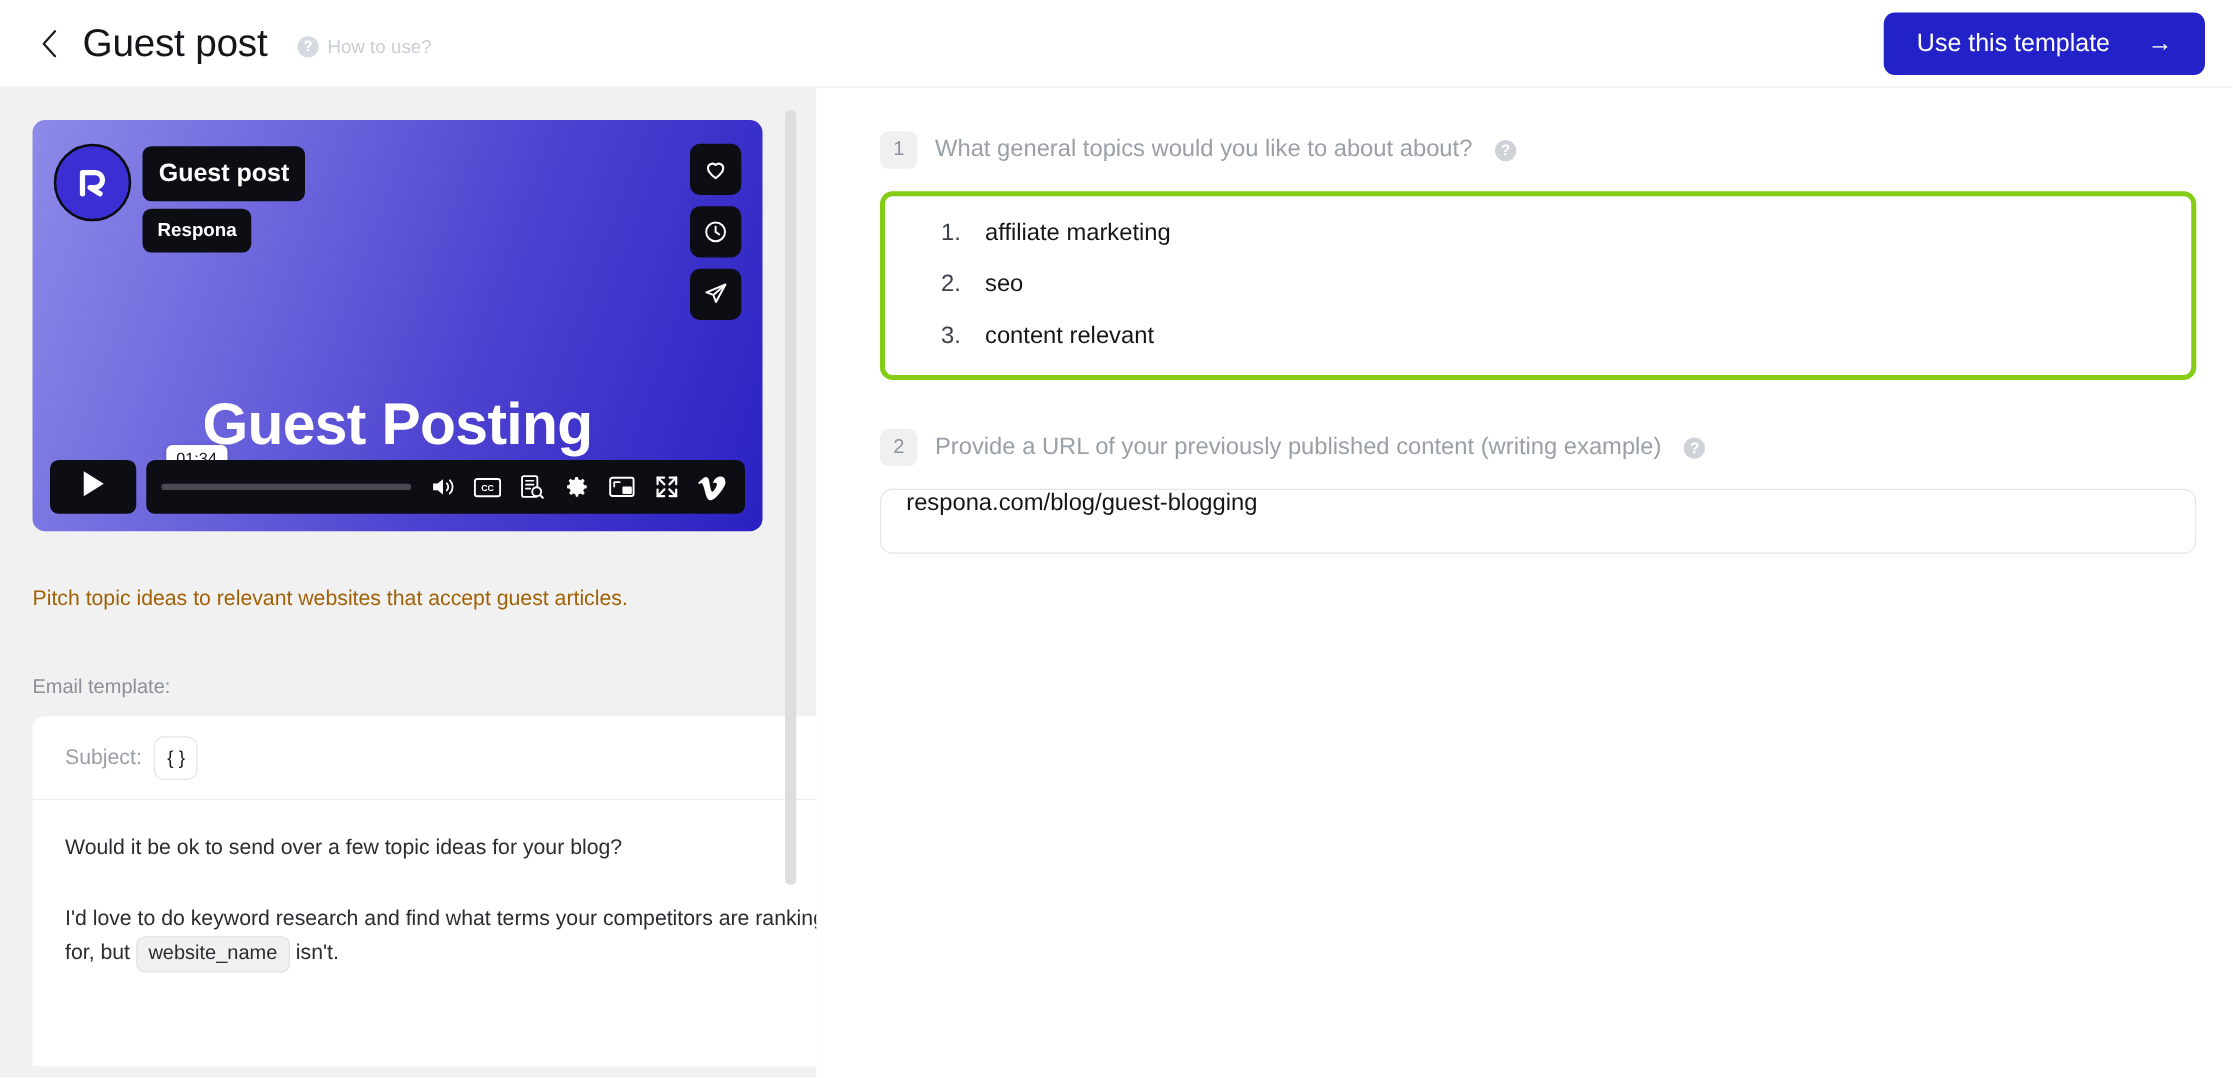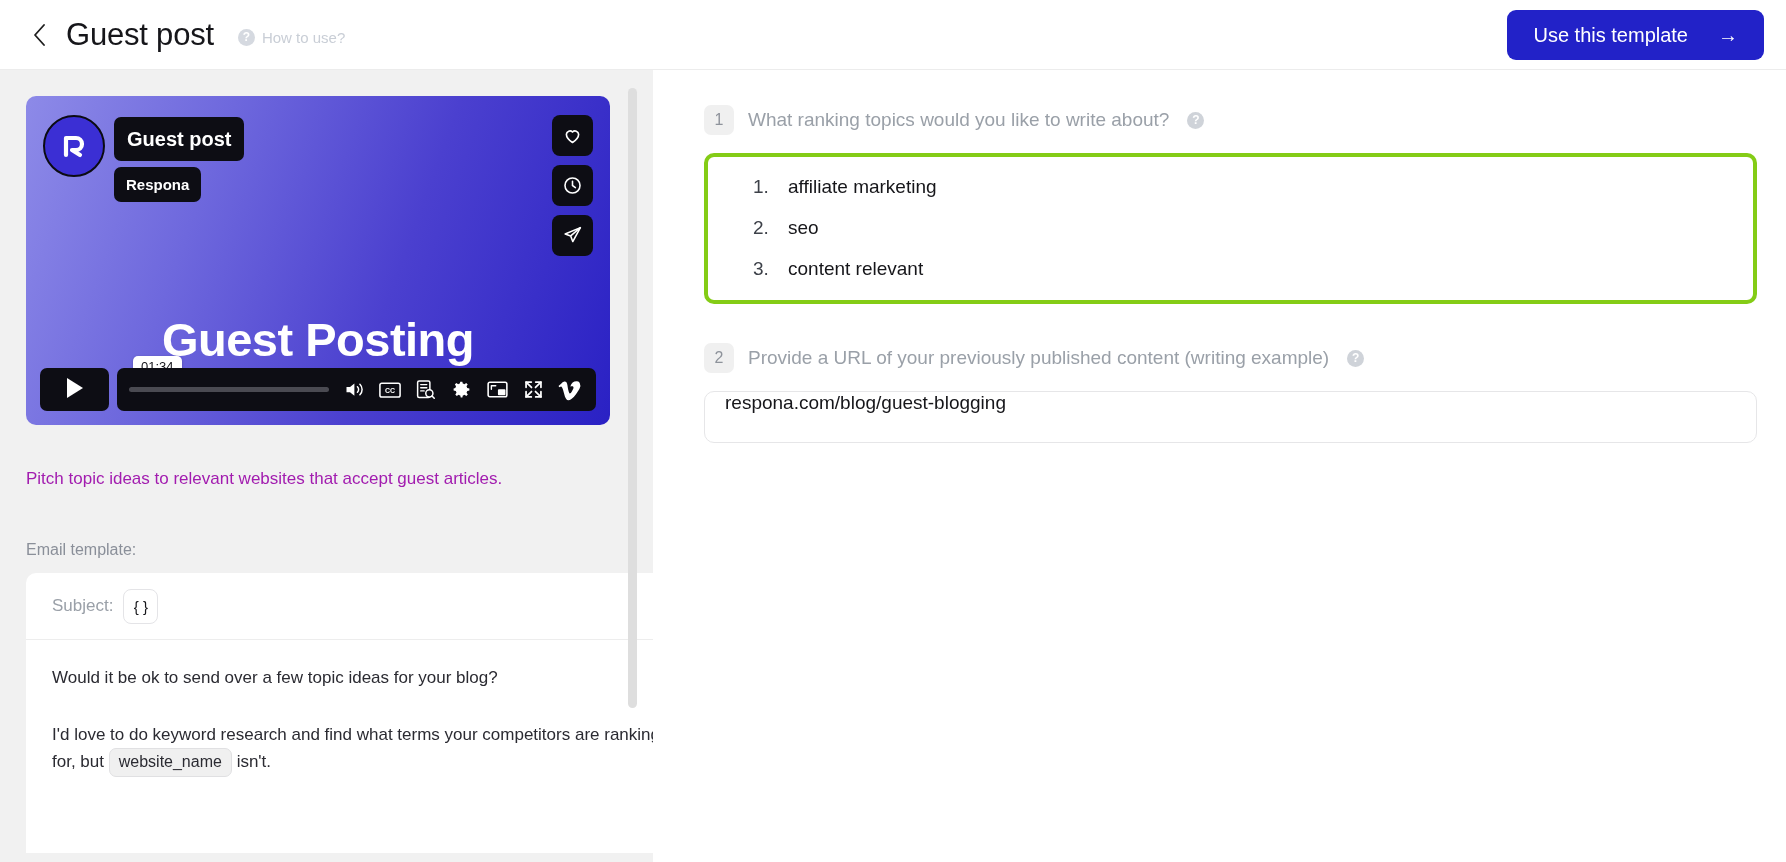--- a/index.html
+++ b/index.html
@@ -215,21 +215,21 @@
     display:flex; align-items:center; justify-content:center;
     cursor:pointer; flex:none;
     color:#ffffff;
   }
   .ctrl-ic svg { display:block; }
 
   
   .desc {
     margin-top: 44px;
     font-size: 17px;
-    color: #a21caf;
+    color: #a16207;
   }
   .email-label {
     margin-top: 52px;
     font-size: 16px;
     color: #8a8f99;
   }
   .email-card {
     margin-top: 14px;
     width: 688px;
     background: #ffffff;
@@ -495,21 +495,21 @@
 
     <div class="scroll-track">
       <div class="scroll-thumb"></div>
     </div>
   </div>
 
   <div class="right-panel">
 
     <div class="q-head">
       <div class="q-num">1</div>
-      <div class="q-text">What ranking topics would you like to write about?</div>
+      <div class="q-text">What general topics would you like to about about?</div>
       <div class="q-help">?</div>
     </div>
     <div class="answer-box">
       <ol>
         <li>affiliate marketing</li>
         <li>seo</li>
         <li>content relevant</li>
       </ol>
     </div>
 

